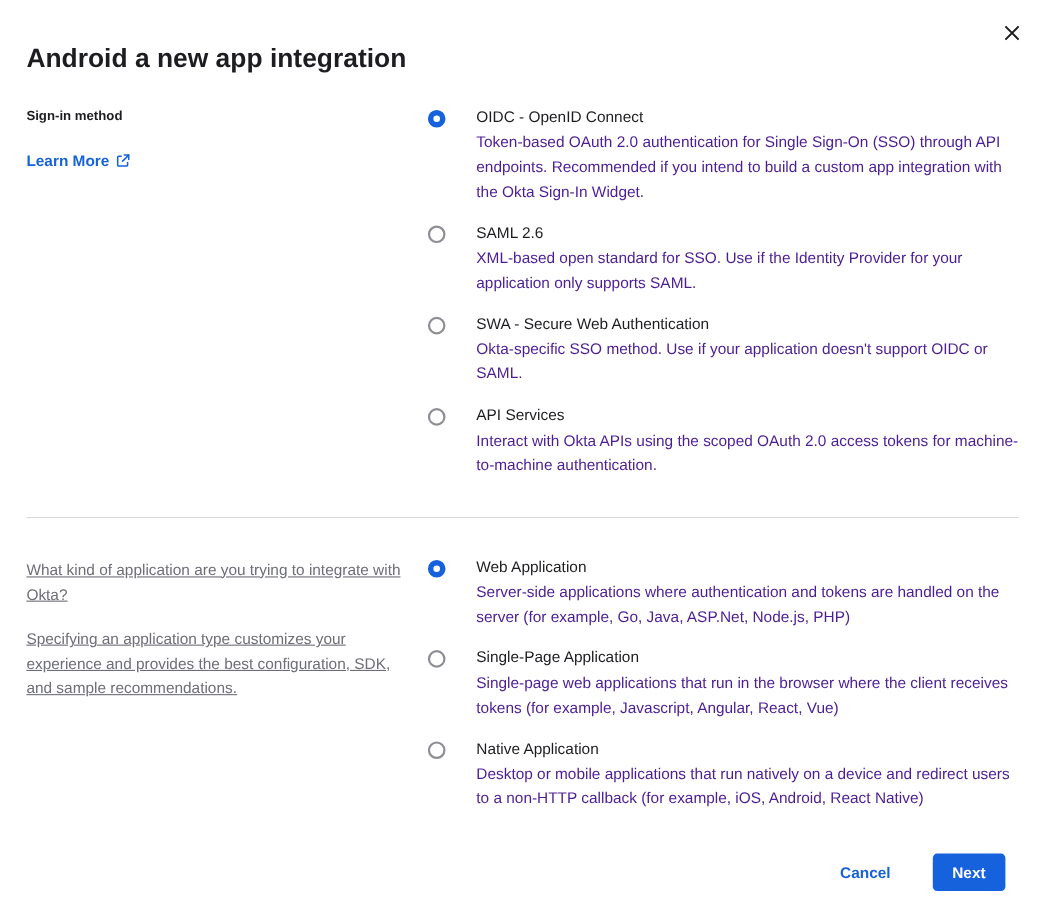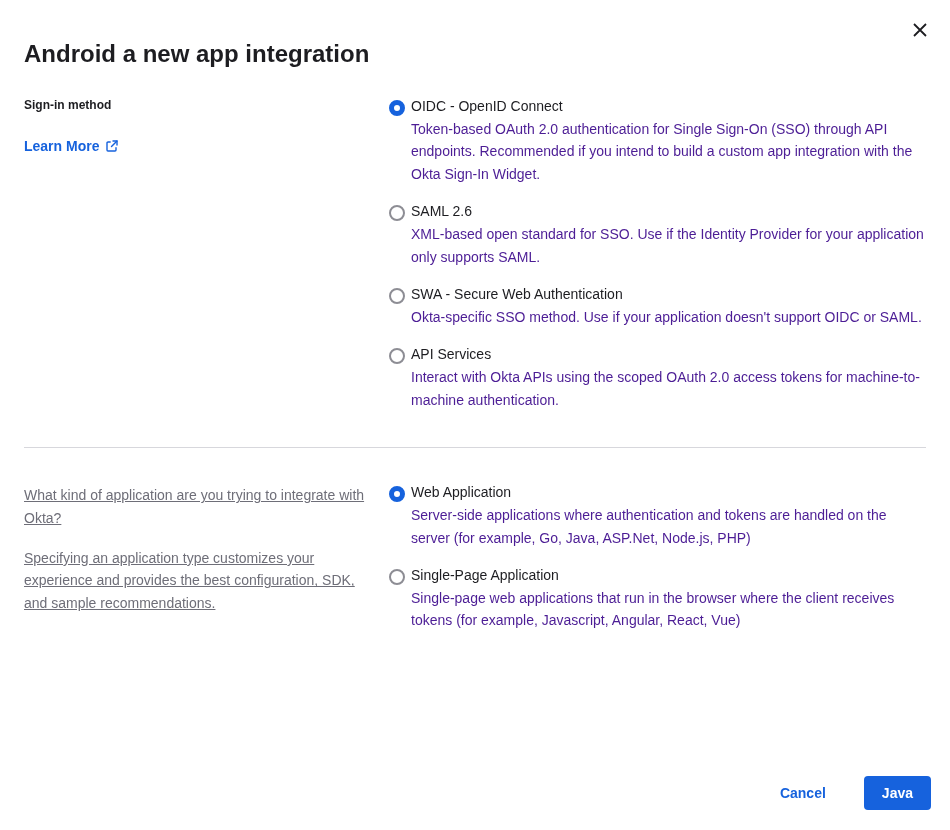--- a/index.html
+++ b/index.html
@@ -67,21 +67,21 @@
       display: inline-flex;
     }
     .section-help {
       color: #6e6e78;
       line-height: 1.6;
       margin-bottom: 18px;
       text-decoration: underline;
     }
     .radio-option {
       display: flex;
-      gap: 6px;
+      gap: 28px;
       align-items: flex-start;
       margin-bottom: 18px;
       cursor: pointer;
     }
     .radio-option:last-child {
       margin-bottom: 0;
     }
     .radio-circle {
       width: 16px;
       height: 16px;
@@ -111,21 +111,21 @@
       line-height: 1.6;
     }
     .divider {
       border: none;
       border-top: 1px solid #d7d7dc;
       margin-bottom: 36px;
     }
     .footer {
       position: absolute;
       bottom: 20px;
-      right: 19px;
+      right: 36px;
       display: flex;
       gap: 20px;
       align-items: center;
     }
     .btn {
       padding: 9px 18px;
       font-size: 14px;
       font-weight: 600;
       border-radius: 4px;
       cursor: pointer;
@@ -223,22 +223,29 @@
       </label>
 
       <label class="radio-option">
         <span class="radio-circle"></span>
         <span class="radio-content">
           <div class="radio-title">Single-Page Application</div>
           <div class="radio-desc">Single-page web applications that run in the browser where the client receives tokens (for example, Javascript, Angular, React, Vue)</div>
         </span>
       </label>
 
+      <label class="radio-option">
+        <span class="radio-circle"></span>
+        <span class="radio-content">
+          <div class="radio-title">Native Application</div>
+          <div class="radio-desc">Desktop or mobile applications that run natively on a device and redirect users to a non-HTTP callback (for example, iOS, Android, React Native)</div>
+        </span>
+      </label>
 
     </div>
   </div>
 
   <div class="footer">
     <button class="btn btn-cancel">Cancel</button>
-    <button class="btn btn-primary">Java</button>
+    <button class="btn btn-primary">Next</button>
   </div>
 
 </div>
 
 </body></html>

